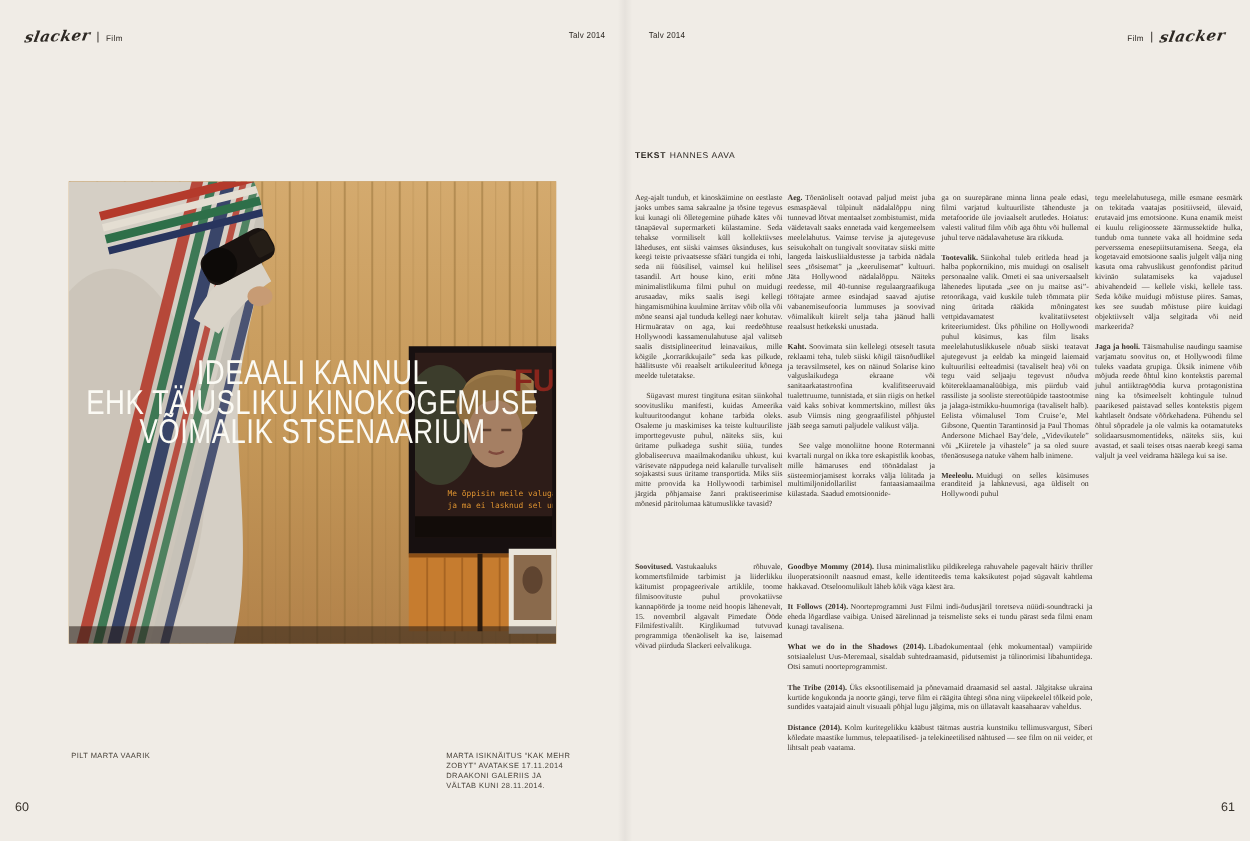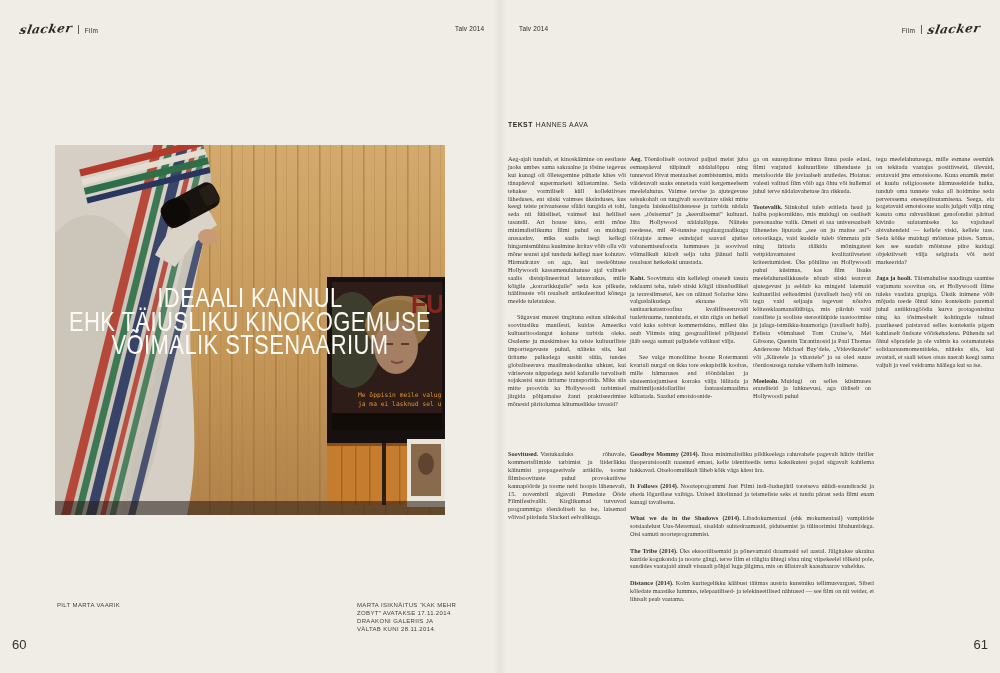--- a/index.html
+++ b/index.html
@@ -23,21 +23,21 @@
   .photo{position:absolute;left:55px;top:145px;width:390px;height:370px;overflow:hidden;background:#c49758;}
   .photo-title{position:absolute;left:50%;top:141px;transform:translateX(-50%) scaleX(.8);
                transform-origin:center;white-space:nowrap;text-align:center;color:#fbfaf4;
                font-family:"Liberation Sans",sans-serif;font-weight:400;font-size:27.5px;
                line-height:23.5px;letter-spacing:.5px;z-index:3;}
   
   .cap{position:absolute;font-family:"Liberation Sans",sans-serif;font-size:6px;line-height:8px;
        color:#474038;letter-spacing:.35px;text-transform:uppercase;}
   .cap-credit{left:57px;top:601px;}
   .cap-note{left:357px;top:601px;width:100px;}
-  .pnum{position:absolute;bottom:21px;font-family:"Liberation Sans",sans-serif;font-size:13px;color:#36302a;}
+  .pnum{position:absolute;bottom:21px;font-family:"Liberation Sans",sans-serif;font-size:10px;color:#36302a;}
   .pnum-left{left:12px;}
   .pnum-right{right:12px;margin-top:24px;}
   
   .byline{position:absolute;left:508px;top:121px;font-family:"Liberation Sans",sans-serif;
           font-size:6.8px;letter-spacing:.5px;color:#2d2823;}
   .byline b{font-weight:bold;margin-right:3px;}
   .col{position:absolute;top:155px;width:118px;font-size:6.25px;line-height:7.9px;
        text-align:justify;color:#3b342d;}
   .col p{margin:0 0 8px 0;}
   .col b.lead, .rev b{font-weight:bold;margin-right:2px;}

